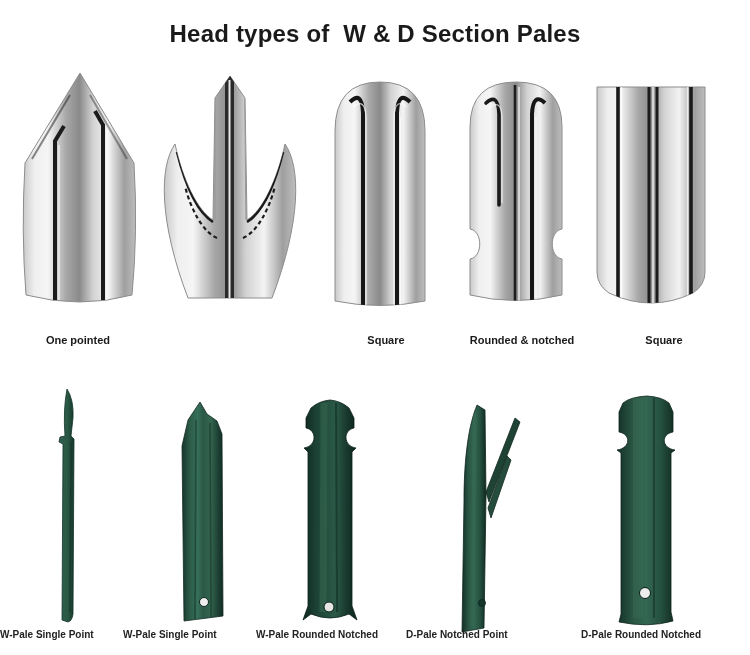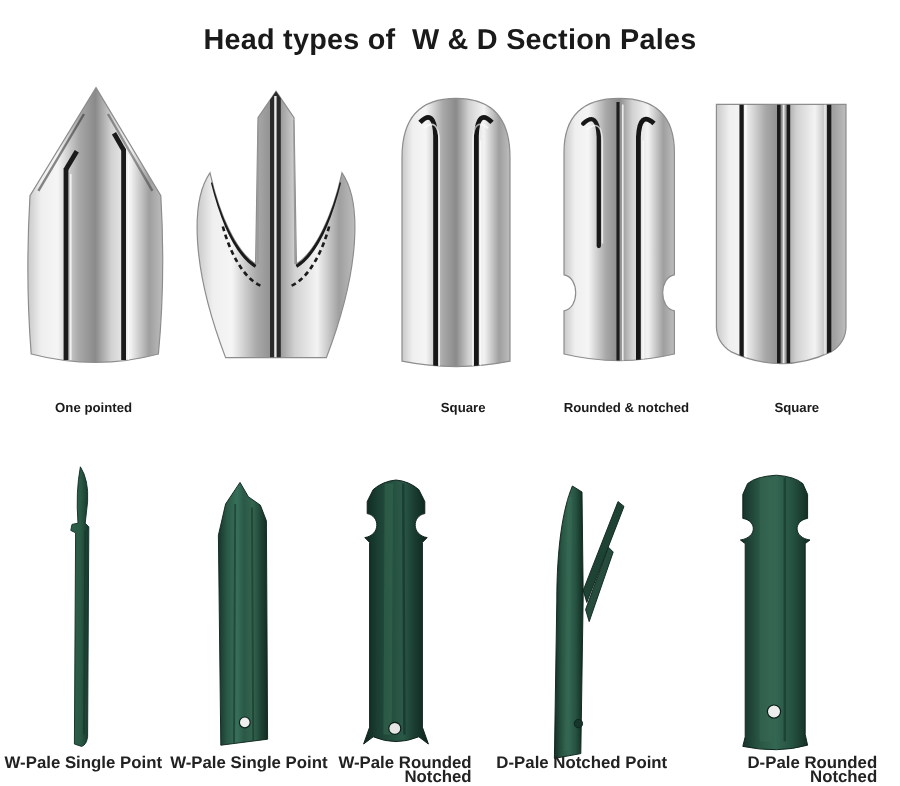--- a/index.html
+++ b/index.html
@@ -10,21 +10,21 @@
   .title{
     position:absolute;left:0;top:20px;width:750px;text-align:center;
     font-size:24px;font-weight:700;color:var(--label-color,#1a1a1a);letter-spacing:.2px;white-space:pre;
   }
   .fig{position:absolute;}
   .cap1{
     position:absolute;text-align:center;font-size:11px;font-weight:700;
     color:var(--label-color,#1a1a1a);line-height:19px;
   }
   .cap2{
-    position:absolute;text-align:right;font-size:14px;font-weight:700;
+    position:absolute;text-align:left;font-size:10px;font-weight:700;
     color:#222222;line-height:12px;
   }
   svg{display:block;}
 </style>
 </head>
 <body>
 
 <div id="stage">
 
   <svg width="0" height="0" style="position:absolute" aria-hidden="true">
@@ -217,17 +217,17 @@
     <svg width="78" height="236" viewBox="0 0 78 236">
       <path d="M39,4 Q22,5 15,11 L11,20 L11,40 C23,42 23,56 9,58 L13,61 L13,222 L11,230 Q40,236 65,229 L63,220 L63,61 L67,58 C53,56 53,42 65,40 L65,20 L61,11 Q54,5 39,4 Z" fill="url(#gradGreenC)" stroke="#0d241c" stroke-width="0.8"></path>
       <path d="M30,6 L30,226" stroke="#3b6e58" stroke-width="10" opacity="0.4" fill="none"></path>
       <path d="M46,6 L46,226" stroke="#0e2620" stroke-width="2" opacity="0.45" fill="none"></path>
       <circle cx="37" cy="201" r="5.5" fill="#ececec" stroke="#0a1e17" stroke-width="1"></circle>
     </svg>
   </div>
 
   <div class="cap2" style="left:0px;top:629px;width:135px">W-Pale Single Point</div>
   <div class="cap2" style="left:123px;top:629px;width:150px">W-Pale Single Point</div>
-  <div class="cap2" style="left:243px;top:629px;width:150px">W-Pale Rounded Notched</div>
+  <div class="cap2" style="left:256px;top:629px;width:150px">W-Pale Rounded Notched</div>
   <div class="cap2" style="left:406px;top:629px;width:150px">D-Pale Notched Point</div>
   <div class="cap2" style="left:581px;top:629px;width:150px">D-Pale Rounded Notched</div>
 
 </div>
 
 </body></html>

